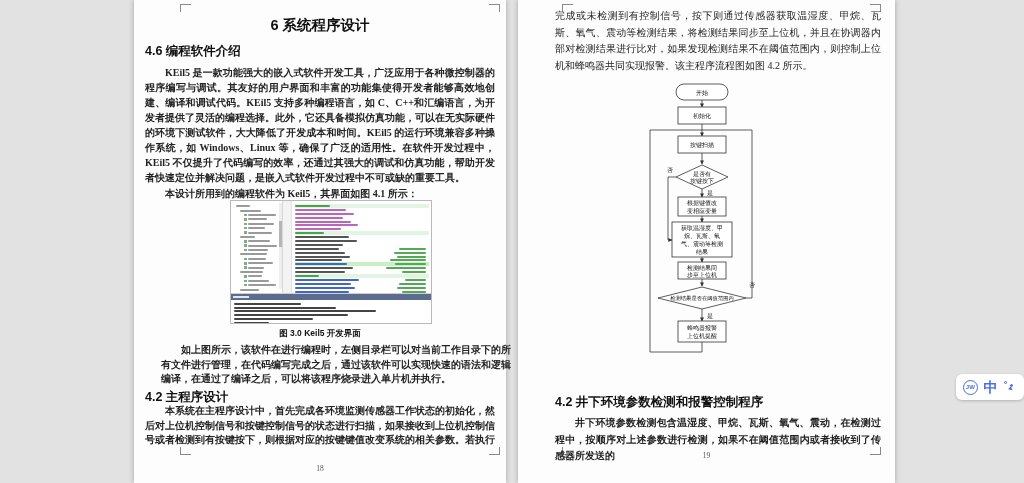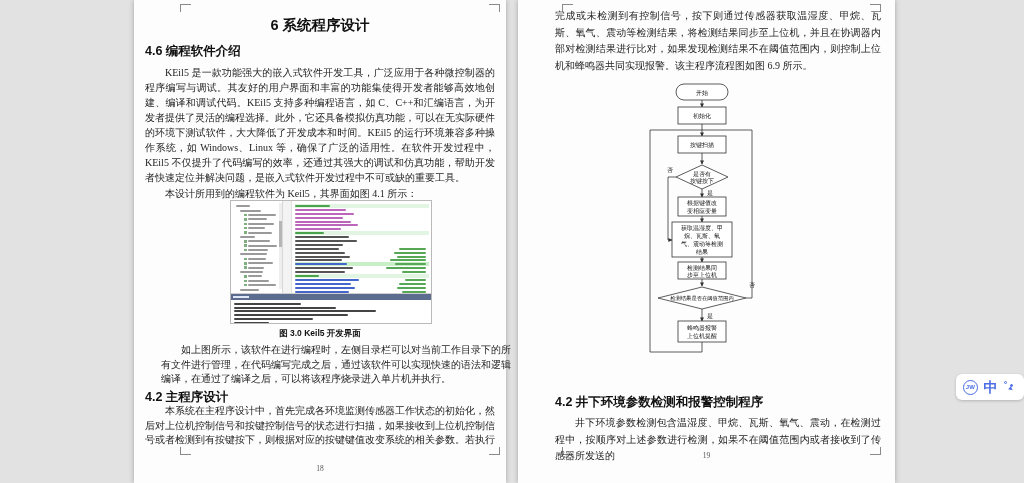--- a/index.html
+++ b/index.html
@@ -30,21 +30,21 @@
   }
   .h2 {
     position:absolute;
     font-family:"Liberation Sans","DejaVu Sans",sans-serif;
     font-weight:bold; font-size:12.5px; color:#111;
   }
   .body-text {
     position:absolute; font-size:10px; line-height:15px;
     text-align:justify; color:#232323;
   }
-  .indent { text-indent:2em; }
+  .indent { text-indent:2em;font-weight:bold; }
   .caption {
     position:absolute; left:0; right:0; text-align:center;
     font-family:"Liberation Sans","DejaVu Sans",sans-serif;
     font-weight:bold; font-size:8.5px; color:#111;
   }
   .pagenum {
     position:absolute; left:0; right:0; text-align:center;
     font-size:7.5px; color:#555;
   }
 
@@ -333,21 +333,21 @@
 
   <div class="pagenum" style="top:464px">18</div>
 </div>
 
 <div class="page" id="page-right">
   <div class="mark tl" style="left:44px;top:4px"></div>
   <div class="mark tr" style="left:352px;top:4px"></div>
   <div class="mark bl" style="left:44px;top:447px"></div>
   <div class="mark br" style="left:352px;top:447px"></div>
 
-  <div class="body-text" style="left:37px;top:8px;width:326px;line-height:16.5px">完成或未检测到有控制信号，按下则通过传感器获取温湿度、甲烷、瓦斯、氧气、震动等检测结果，将检测结果同步至上位机，并且在协调器内部对检测结果进行比对，如果发现检测结果不在阈值范围内，则控制上位机和蜂鸣器共同实现报警。该主程序流程图如图 6.9 所示。</div>
+  <div class="body-text" style="left:37px;top:8px;width:326px;line-height:16.5px">完成或未检测到有控制信号，按下则通过传感器获取温湿度、甲烷、瓦斯、氧气、震动等检测结果，将检测结果同步至上位机，并且在协调器内部对检测结果进行比对，如果发现检测结果不在阈值范围内，则控制上位机和蜂鸣器共同实现报警。该主程序流程图如图 4.2 所示。</div>
 
   <div class="flow">
     <svg width="125" height="290" viewBox="0 0 125 290">
       <defs>
         <marker id="ah" markerWidth="6" markerHeight="6" refX="4.5" refY="2.5" orient="auto">
           <path d="M0,0 L5,2.5 L0,5 z" fill="#333"></path>
         </marker>
       </defs>
 
       <polyline class="ln" points="62,272 10,272 10,50 62,50"></polyline>

